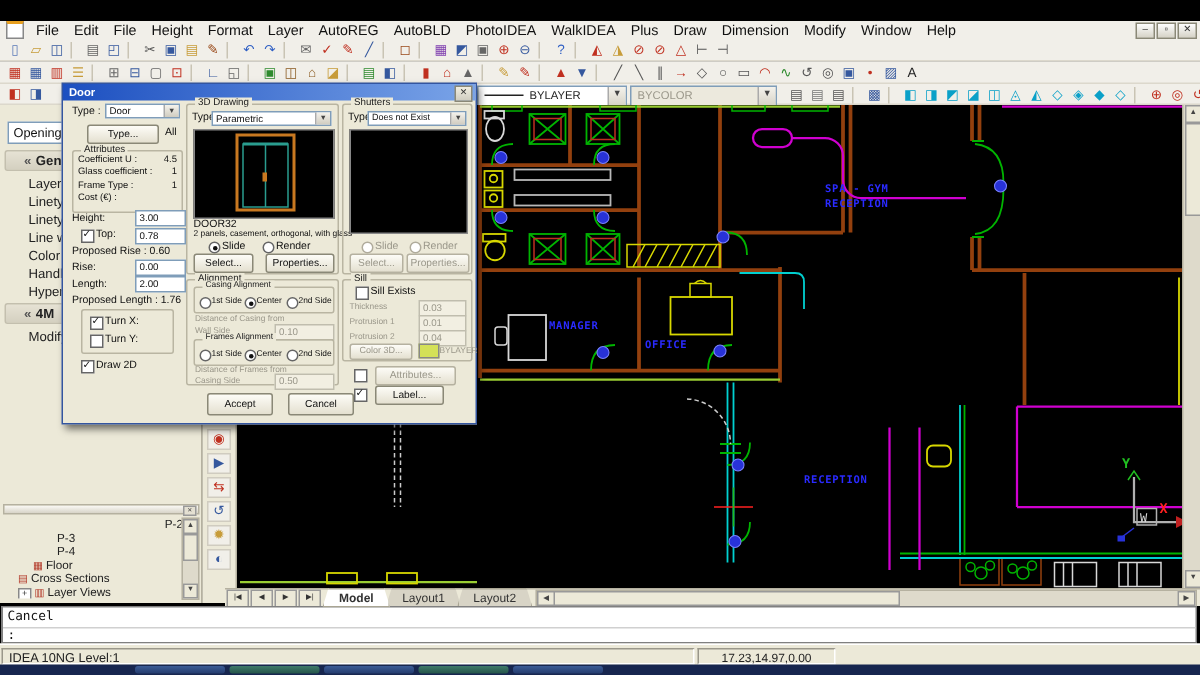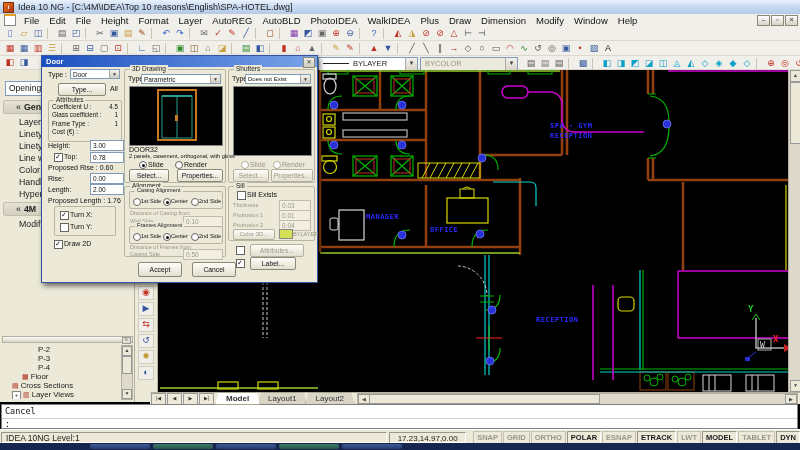--- a/index.html
+++ b/index.html
@@ -136,24 +136,20 @@
   .rad.dis{border-color:#b0ac9c;}
   .chk{position:absolute;width:7px;height:7px;border:1px solid #666;background:#fff;font-size:7px;line-height:7px;text-align:center;color:#111;}
   .chk.checked::after{content:"✓";position:absolute;left:0;top:-1px;}
   .swatch{position:absolute;background:#d4e157;border:1px solid #888;}
 </style>
 </head>
 <body>
 
 <div class="screen">
 
-  <div class="titlebar">
-    <span class="appicon">i</span>
-    <span>Idea 10 NG  - [C:\4M\IDEA\Top 10 reasons\English\SPA-HOTEL.dwg]</span>
-  </div>
 
   <div class="menubar">
     <span class="mico"></span>
     <div class="menus">
 
     <span class="menu-item">File</span>
         <span class="menu-item">Edit</span>
         <span class="menu-item">File</span>
         <span class="menu-item">Height</span>
         <span class="menu-item">Format</span>
@@ -323,21 +319,21 @@
         <div class="prow">HyperLink</div>
         <div class="prow section">4M</div>
         <div class="prow">Modify En</div>
       </div>
     <div class="tree">
       <div class="tsplit">
         <span class="tsx">✕</span>
       </div>
       <div class="titems">
 
-      <div class="trow" style="padding-left: 34px;"><span class="ti"></span><span>P-2</span></div>
+      <div class="trow" style="padding-left: 34px; text-align: right;"><span class="ti"></span><span>P-2</span></div>
           <div class="trow" style="padding-left: 34px;"><span class="ti"></span><span>P-3</span></div>
           <div class="trow" style="padding-left: 34px;"><span class="ti"></span><span>P-4</span></div>
           <div class="trow" style="padding-left: 20px;"><span class="ti">▦</span><span>Floor</span></div>
           <div class="trow" style="padding-left: 10px;"><span class="ti">▤</span><span>Cross Sections</span></div>
           <div class="trow" style="padding-left: 10px;"><span class="tex">+</span><span class="ti">▥</span><span>Layer Views</span></div>
         </div>
       <div class="tscroll">
         <span class="tsb" style="top:0;">▲</span>
         <span class="tsb" style="bottom:0;">▼</span>
         <span class="tthumb"></span>
@@ -554,33 +550,20 @@
 
   <div class="cmdwin">
     <div class="cmdhist">Cancel</div>
     <div class="cmddiv"></div>
     <div class="cmdprompt">:</div>
   </div>
 
   <div class="statusbar">
     <div class="stleft">IDEA 10NG Level:1</div>
     <div class="stcoord">17.23,14.97,0.00</div>
-    <div class="toggles">
-
-    <span class="tg">SNAP</span>
-        <span class="tg">GRID</span>
-        <span class="tg">ORTHO</span>
-        <span class="tg active">POLAR</span>
-        <span class="tg">ESNAP</span>
-        <span class="tg active">ETRACK</span>
-        <span class="tg">LWT</span>
-        <span class="tg active">MODEL</span>
-        <span class="tg">TABLET</span>
-        <span class="tg active">DYN</span>
-      </div>
   </div>
 
   <div class="taskbar">
     <div class="tkb"></div>
     <div class="tkb g"></div>
     <div class="tkb"></div>
     <div class="tkb g"></div>
     <div class="tkb"></div>
   </div>
 

